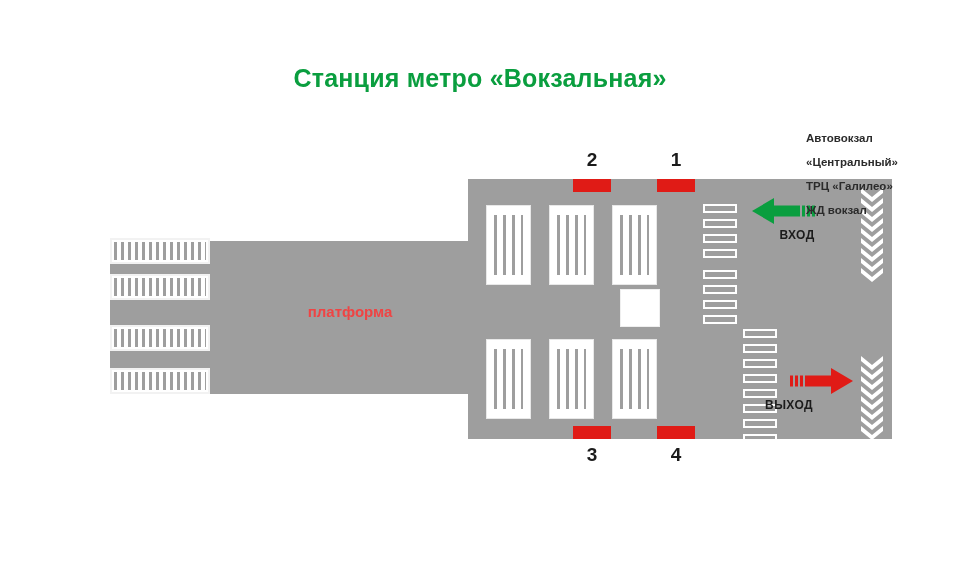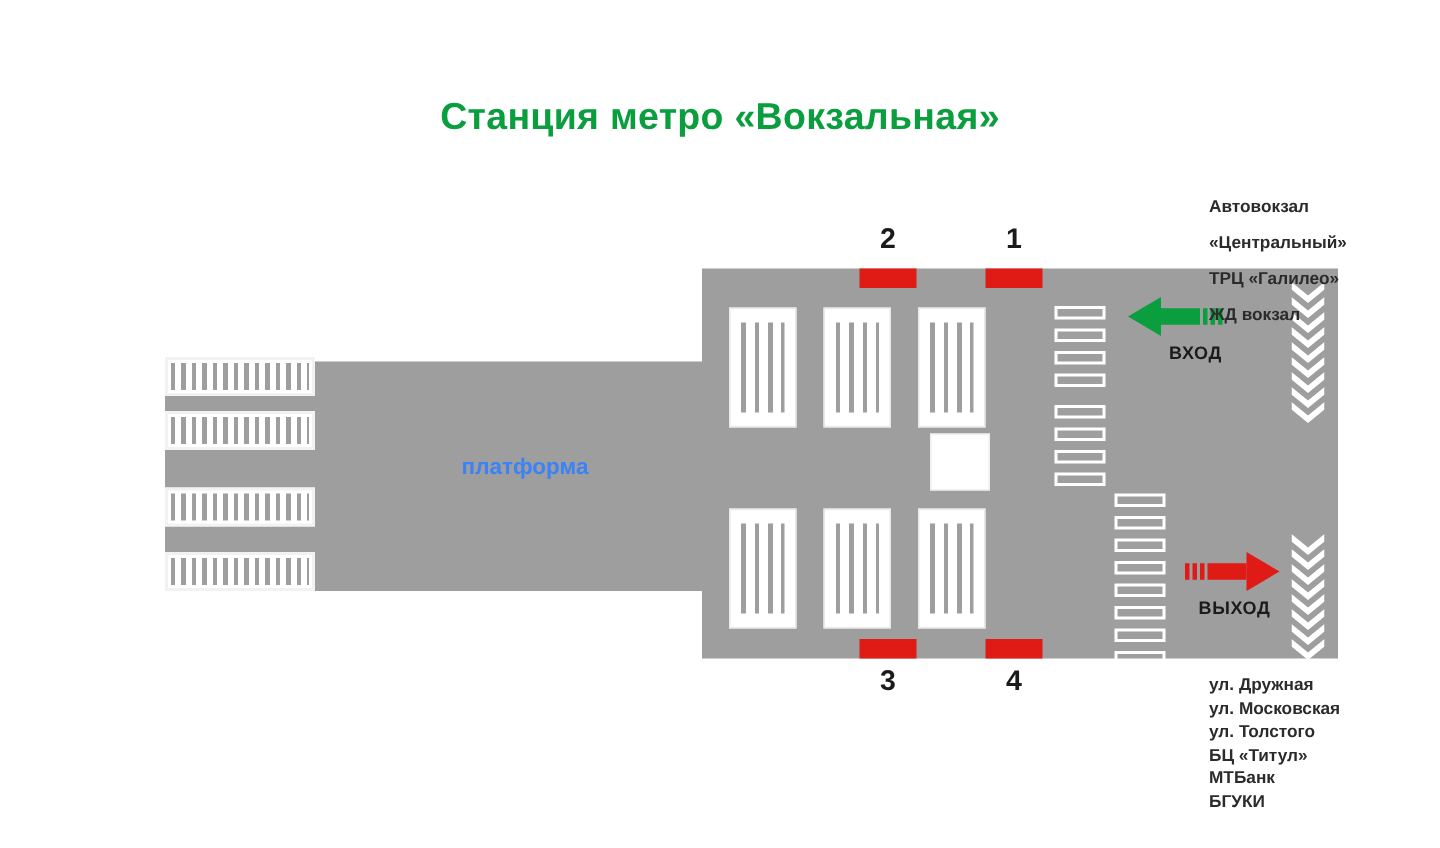--- a/index.html
+++ b/index.html
@@ -55,21 +55,21 @@
     background: #9e9e9e;
   }
   .platform-label {
     position: absolute;
     left: 250px;
     top: 287px;
     width: 200px;
     text-align: center;
     font-size: 15px;
     font-weight: bold;
-    color: #3b82f6;
+    color: #ef4444;
   }
 
   
   .stair-bar {
     position: absolute;
     height: 26px;
     background: #ffffff;
     border: 2px solid #f2f2f2;
     box-sizing: border-box;
     overflow: hidden;
@@ -290,21 +290,21 @@
     <svg width="90" height="30" viewBox="0 0 90 30" xmlns="http://www.w3.org/2000/svg">
       <g fill="#e01b16">
         <rect x="0" y="9.5" width="3" height="11"></rect>
         <rect x="5" y="9.5" width="3" height="11"></rect>
         <rect x="10" y="9.5" width="3" height="11"></rect>
         <rect x="15" y="9.5" width="26" height="11"></rect>
         <polygon points="63,15 41,2 41,28"></polygon>
       </g>
     </svg>
   </div>
-  <div class="arrow-label" style="left:768px; top:382px;text-align:center;">ВЫХОД</div>
+  <div class="arrow-label" style="left:734px; top:382px;text-align:center;">ВЫХОД</div>
 
   <div class="escalator" style="left:861px; top:172px; height:100px;">
     <svg width="22" height="100" viewBox="0 0 22 100" xmlns="http://www.w3.org/2000/svg">
       <g fill="#ffffff">
         <polygon points="0,0 11,9 22,0 22,5 11,14 0,5"></polygon>
         <polygon points="0,10 11,19 22,10 22,15 11,24 0,15"></polygon>
         <polygon points="0,20 11,29 22,20 22,25 11,34 0,25"></polygon>
         <polygon points="0,30 11,39 22,30 22,35 11,44 0,35"></polygon>
         <polygon points="0,40 11,49 22,40 22,45 11,54 0,45"></polygon>
         <polygon points="0,50 11,59 22,50 22,55 11,64 0,55"></polygon>
@@ -327,20 +327,14 @@
         <polygon points="0,60 11,69 22,60 22,65 11,74 0,65"></polygon>
         <polygon points="0,70 11,79 22,70 22,75 11,84 0,75"></polygon>
       </g>
     </svg>
   </div>
 
   <div class="note note-tr">Автовокзал
 «Центральный»
 ТРЦ «Галилео»
 ЖД вокзал</div>
-  <div class="note note-br">ул. Дружная
-ул. Московская
-ул. Толстого
-БЦ «Титул»
-МТБанк
-БГУКИ</div>
 
 </div>
 
 </body></html>

